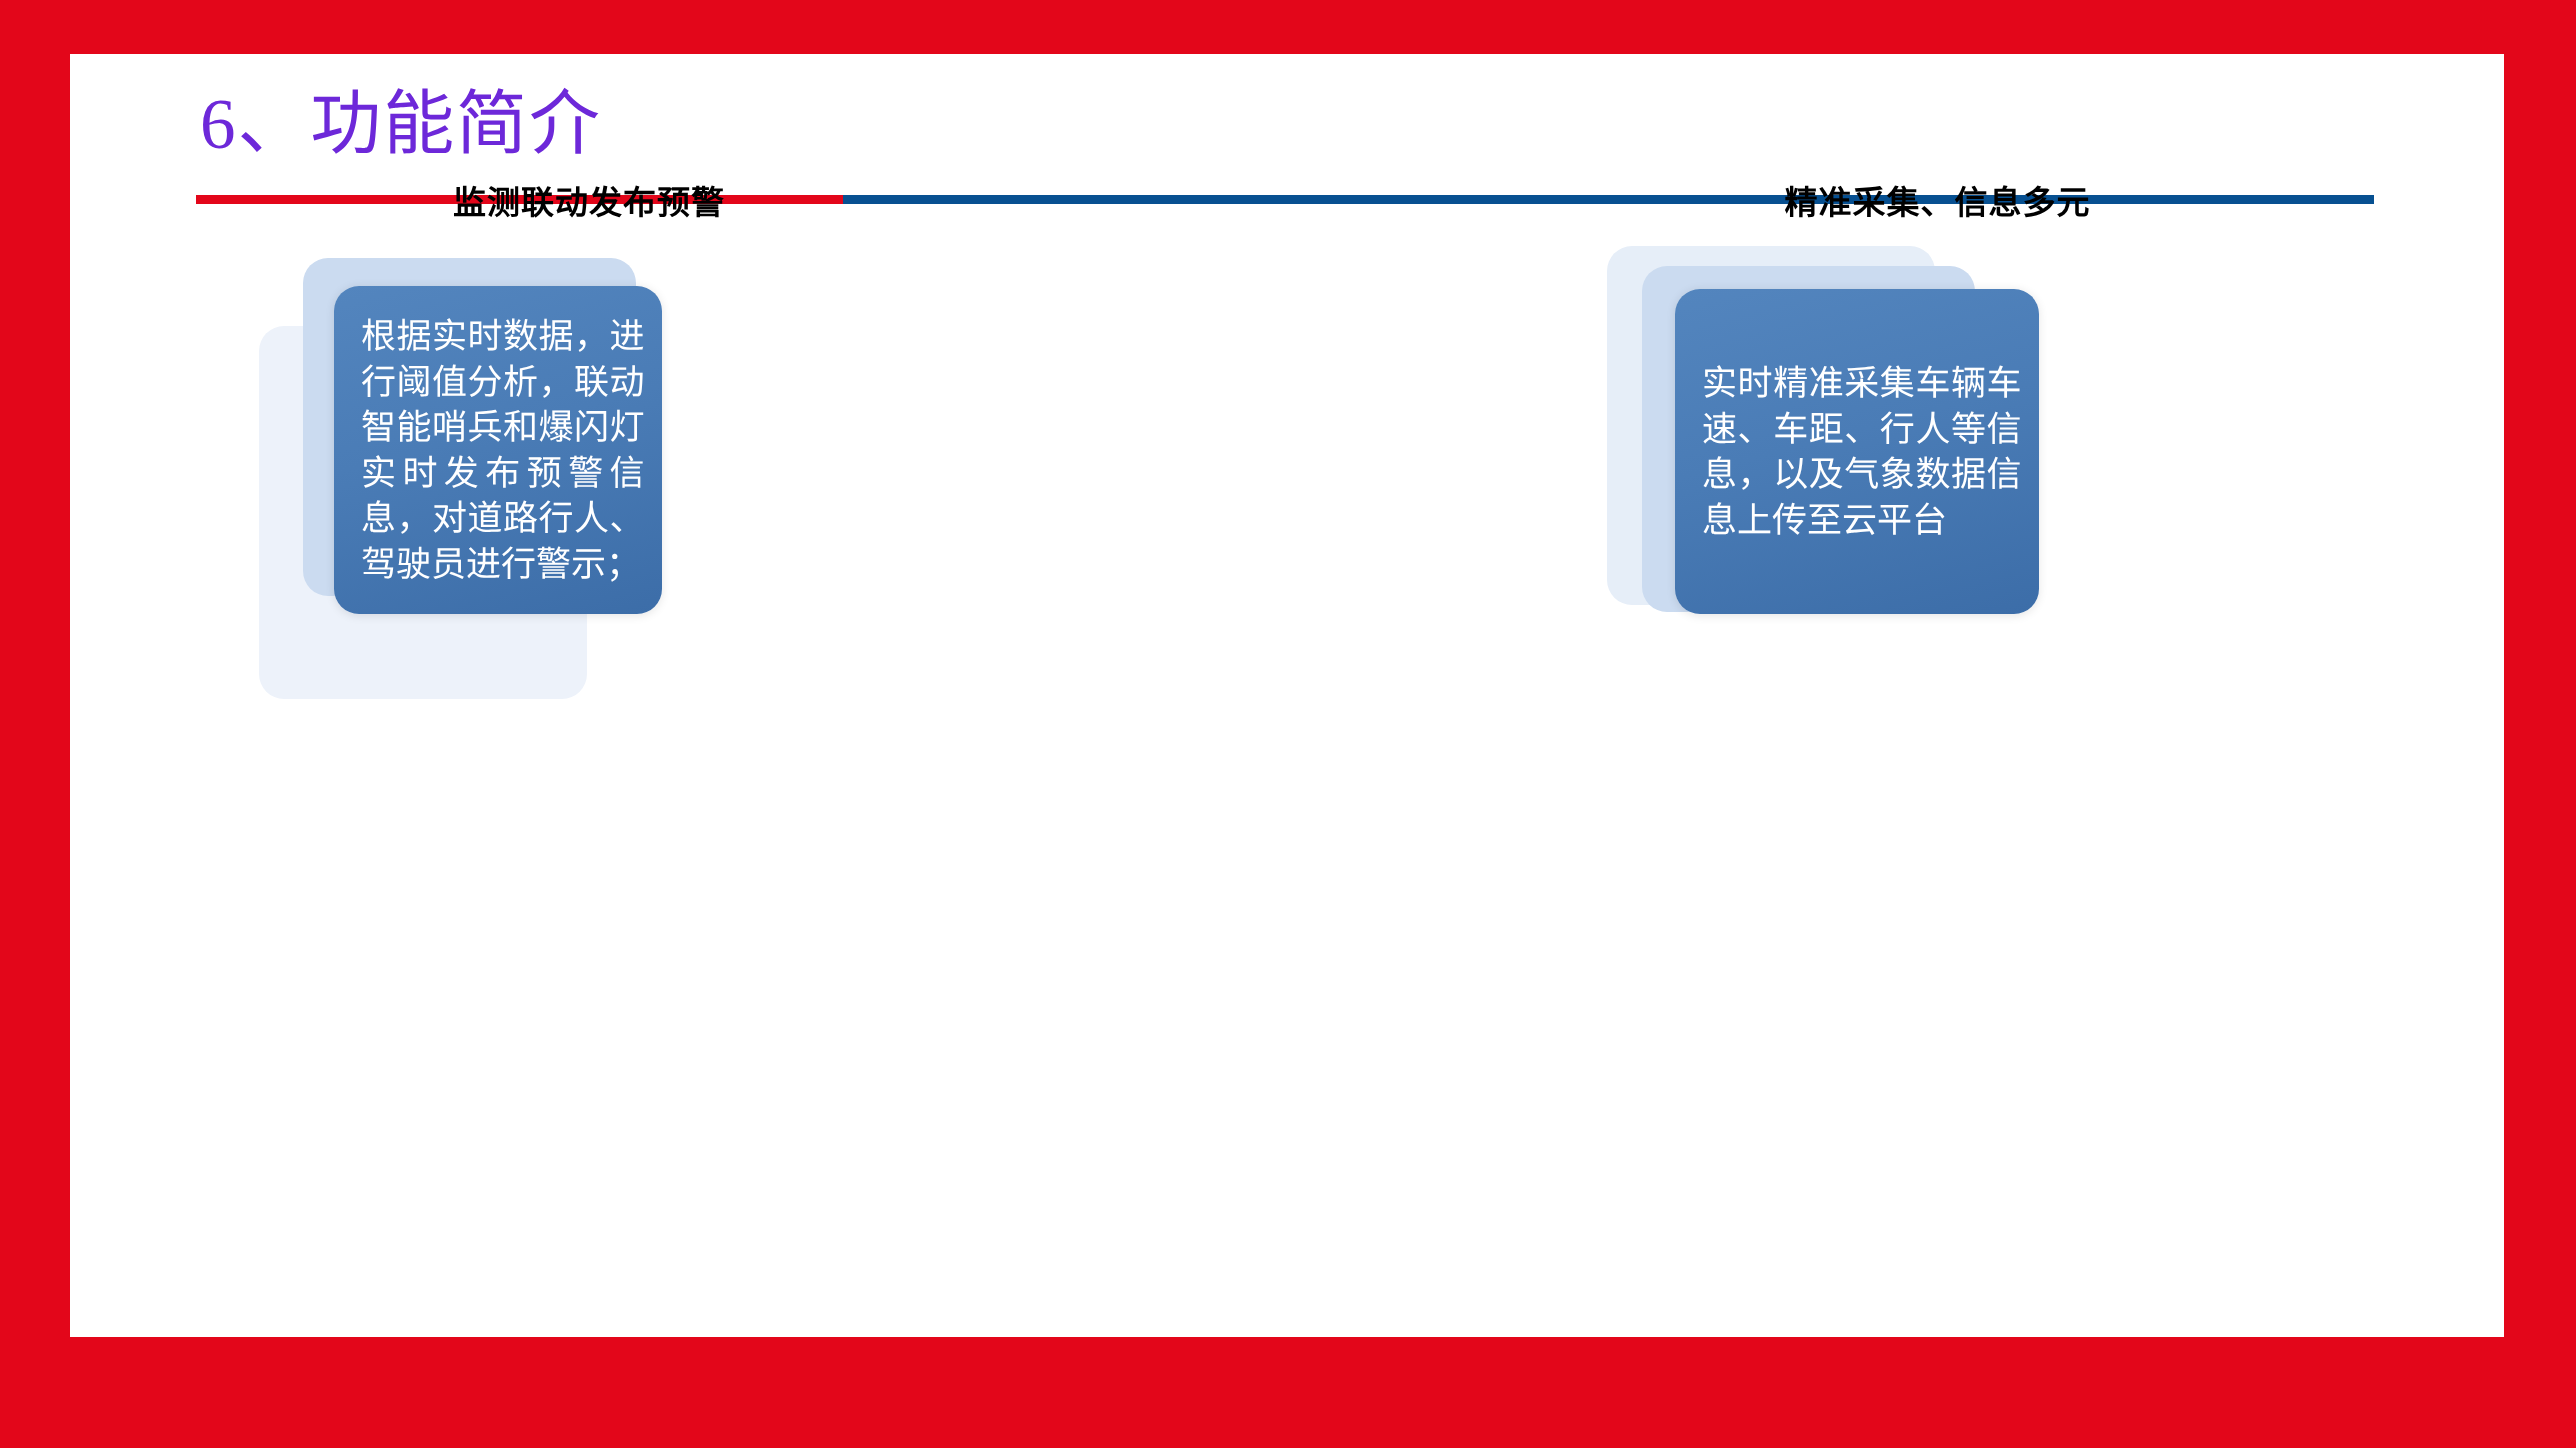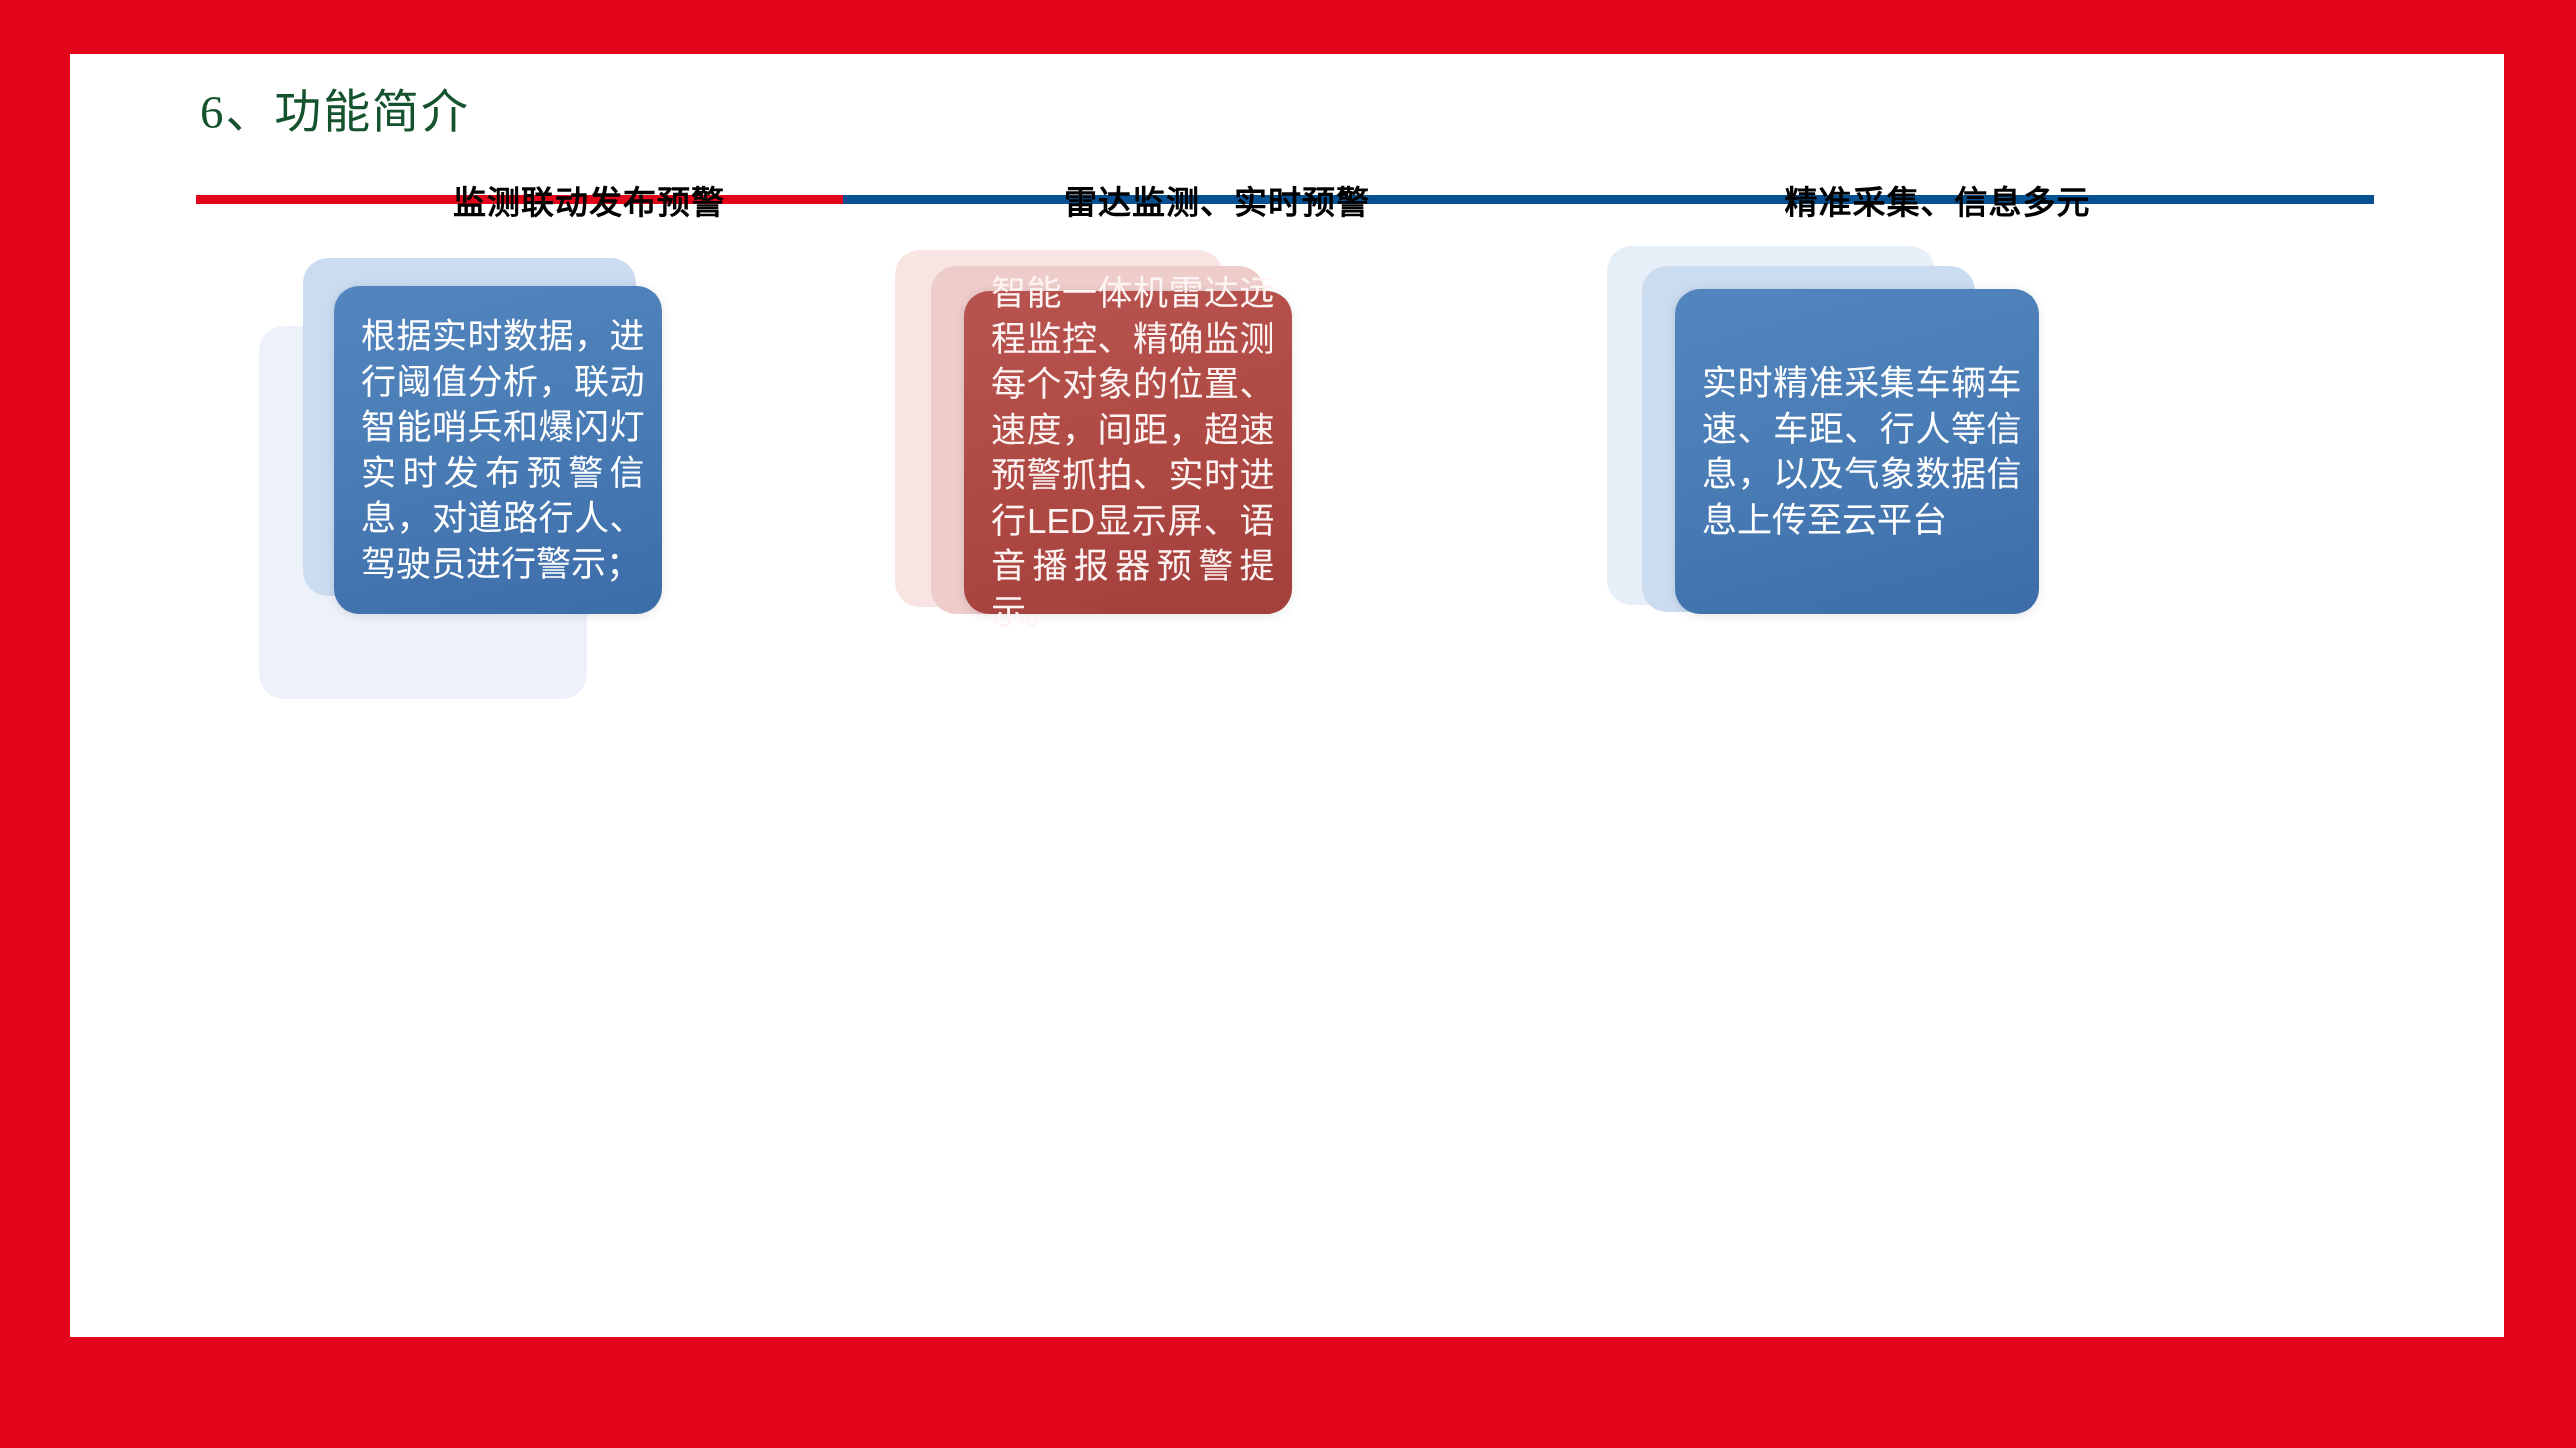--- a/index.html
+++ b/index.html
@@ -28,23 +28,23 @@
     height: 1283px;
     background: #FFFFFF;
   }
 
   
   .title {
     position: absolute;
     left: 130px;
     top: 35px;
     font-family: "Liberation Serif", "DejaVu Serif", serif;
-    font-size: 47px;
+    font-size: 71px;
     line-height: 1.0;
-    color: #14532d;
+    color: #6d28d9;
     letter-spacing: 1.9px;
     white-space: nowrap;
   }
 
   .rule {
     position: absolute;
     left: 126px;
     top: 141px;
     width: 2178px;
     height: 8.7px;
@@ -188,30 +188,20 @@
       <div class="card-heading">监测联动发布预警</div>
       <div class="stack c1">
         <div class="ghost ghost-far"></div>
         <div class="ghost ghost-near"></div>
         <div class="card">
           <div class="card-body">根据实时数据，进行阈值分析，联动智能哨兵和爆闪灯实时发布预警信息，对道路行人、驾驶员进行警示；</div>
         </div>
       </div>
     </div>
 
-    <div class="col col-2">
-      <div class="card-heading">雷达监测、实时预警</div>
-      <div class="stack c2">
-        <div class="ghost ghost-far"></div>
-        <div class="ghost ghost-near"></div>
-        <div class="card">
-          <div class="card-body pale">智能一体机雷达远程监控、精确监测每个对象的位置、速度，间距，超速预警抓拍、实时进行LED显示屏、语音播报器预警提示。</div>
-        </div>
-      </div>
-    </div>
 
     <div class="col col-3">
       <div class="card-heading">精准采集、信息多元</div>
       <div class="stack c3">
         <div class="ghost ghost-far"></div>
         <div class="ghost ghost-near"></div>
         <div class="card">
           <div class="card-body">实时精准采集车辆车速、车距、行人等信息，以及气象数据信息上传至云平台</div>
         </div>
       </div>

